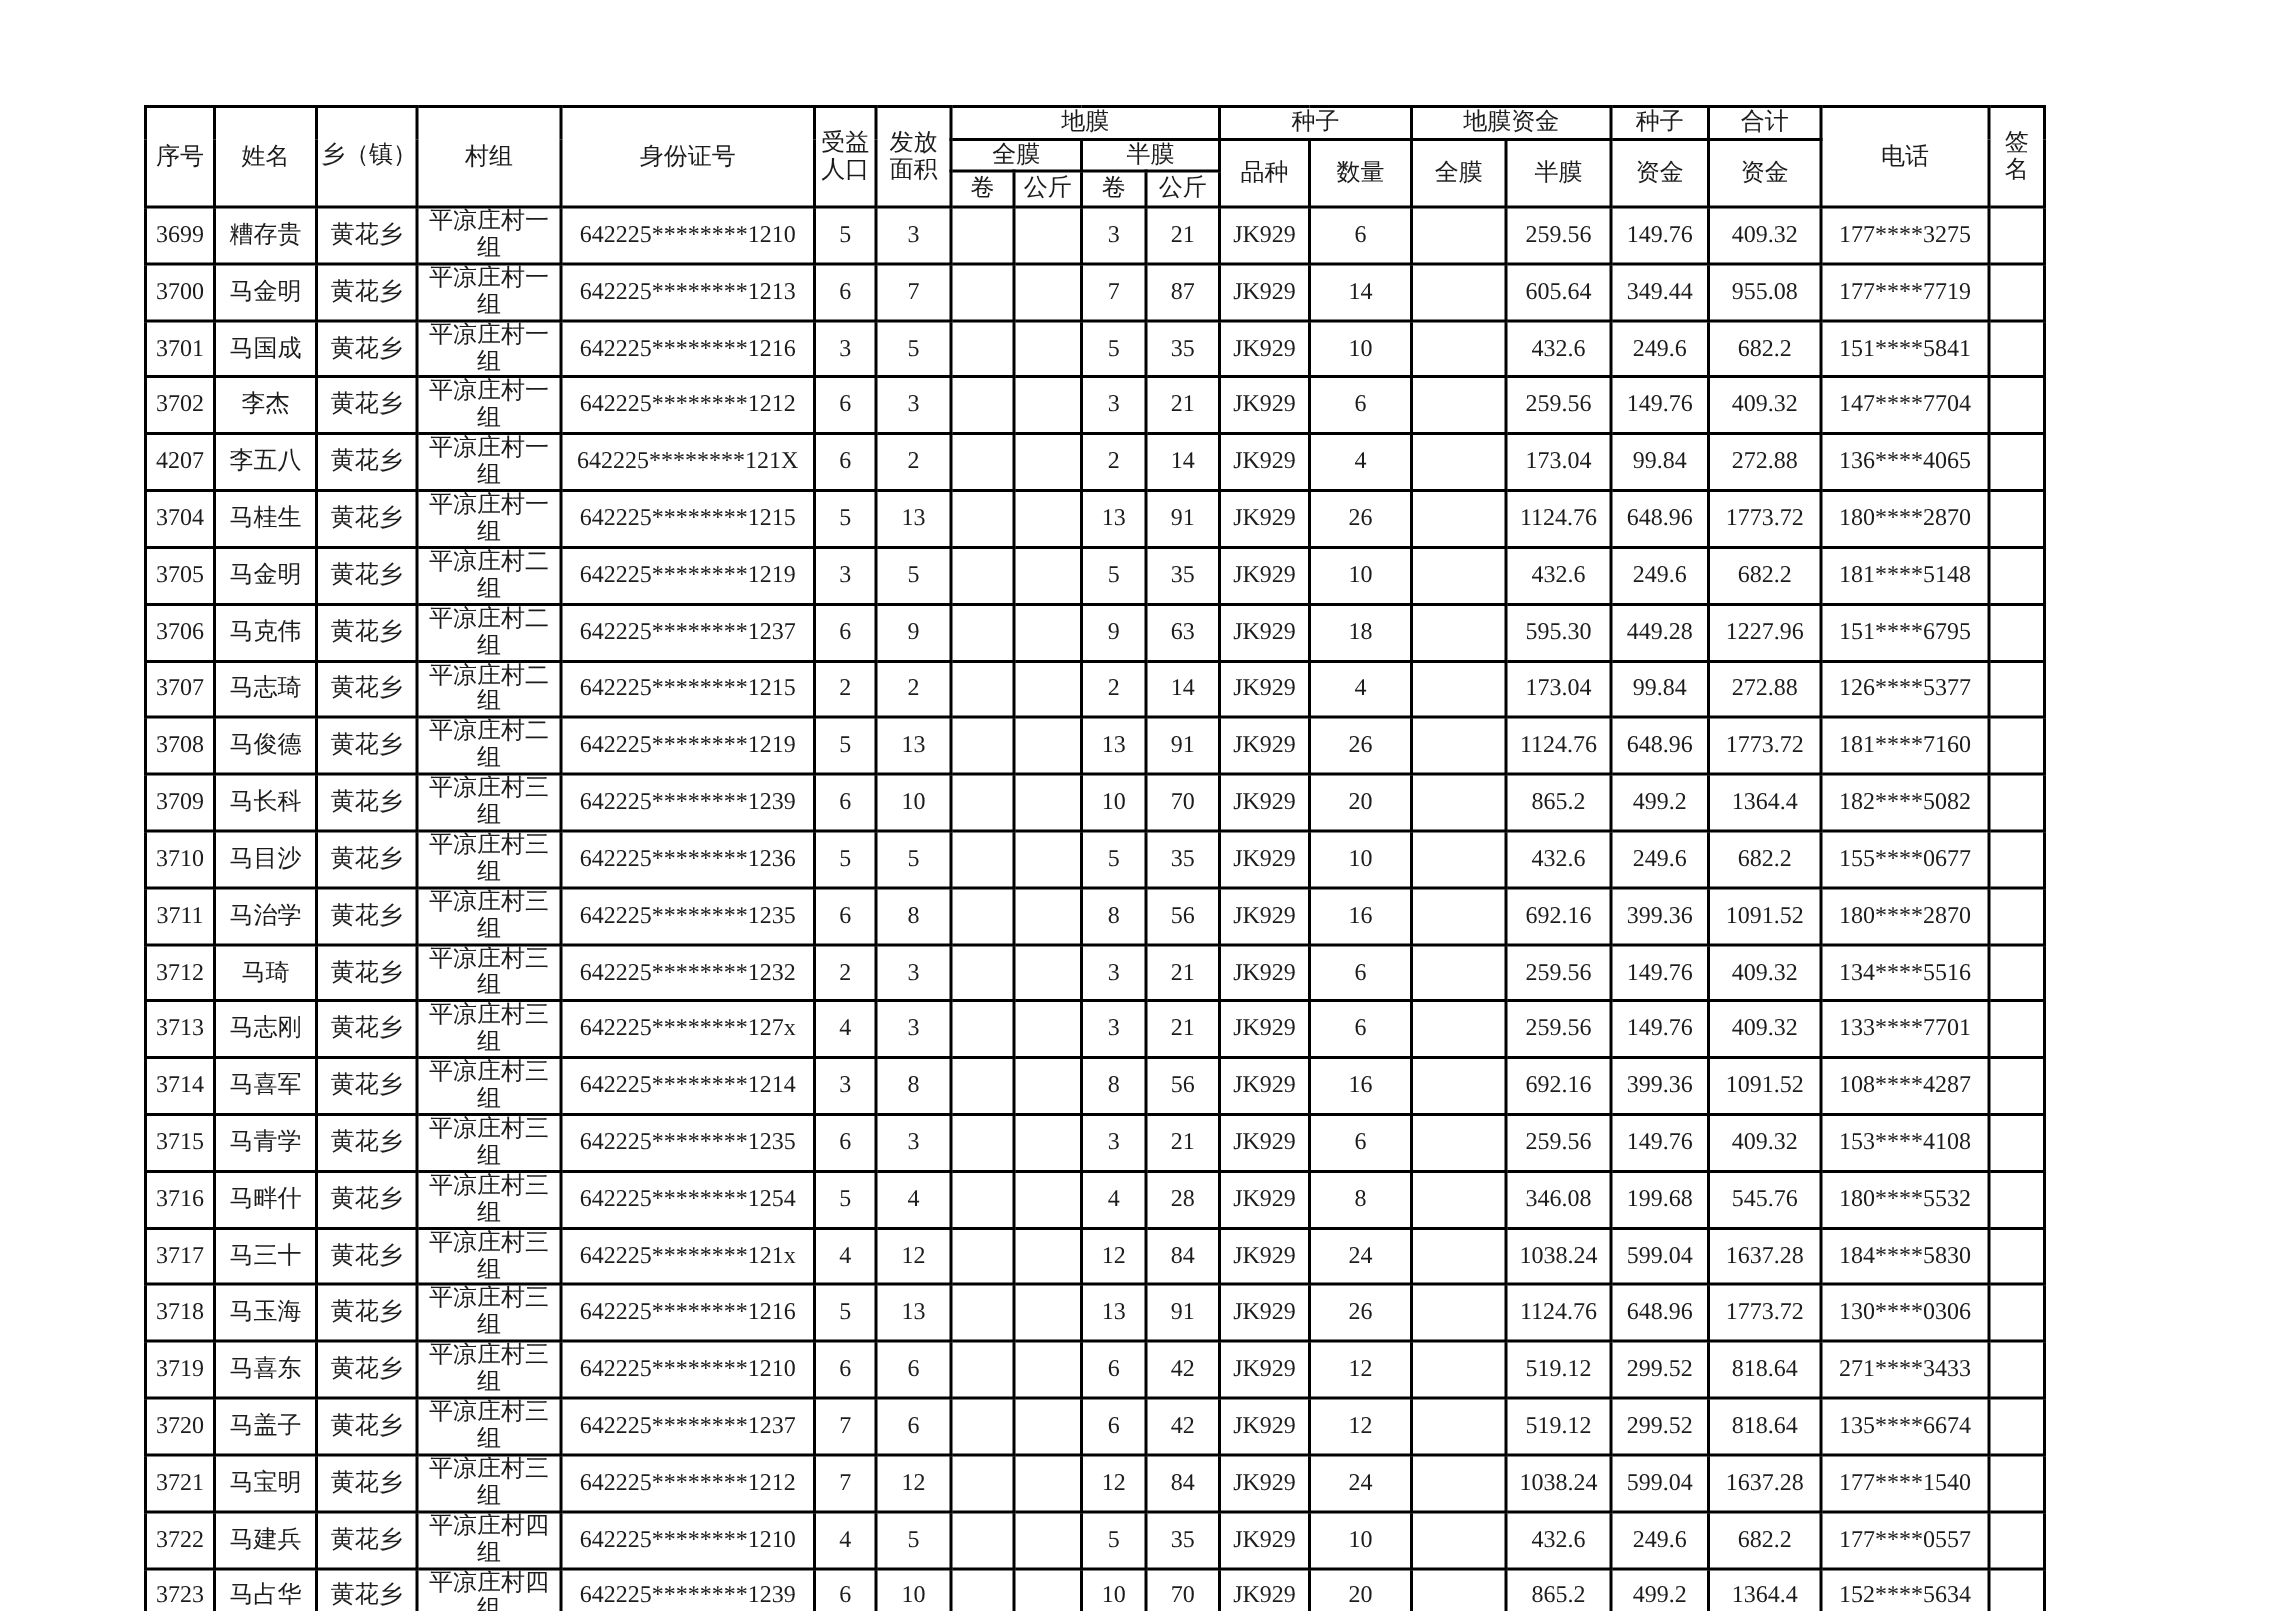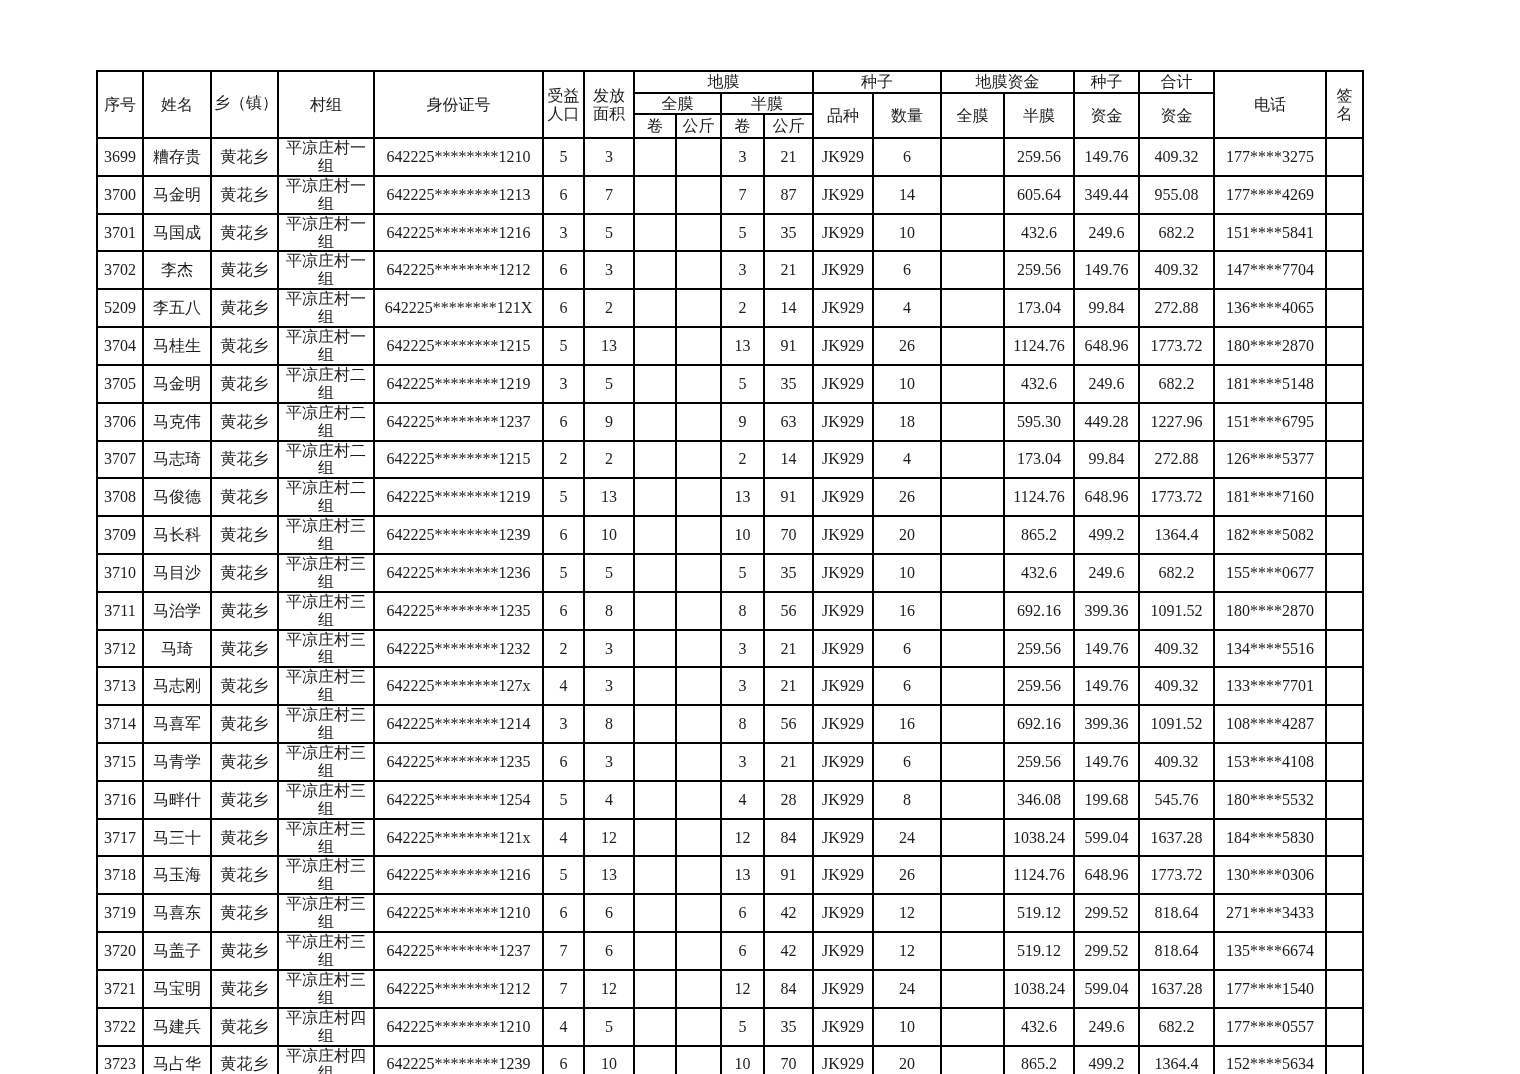--- a/index.html
+++ b/index.html
@@ -137,21 +137,21 @@
           <td></td>
           <td></td>
           <td>7</td>
           <td>87</td>
           <td>JK929</td>
           <td>14</td>
           <td></td>
           <td>605.64</td>
           <td>349.44</td>
           <td>955.08</td>
-          <td>177****4269</td>
+          <td>177****7719</td>
           <td></td>
         </tr>
         <tr>
           <td>3701</td>
           <td>马国成</td>
           <td>黄花乡</td>
           <td>平凉庄村一组</td>
           <td>642225********1216</td>
           <td>3</td>
           <td>5</td>
@@ -183,21 +183,21 @@
           <td>JK929</td>
           <td>6</td>
           <td></td>
           <td>259.56</td>
           <td>149.76</td>
           <td>409.32</td>
           <td>147****7704</td>
           <td></td>
         </tr>
         <tr>
-          <td>5209</td>
+          <td>4207</td>
           <td>李五八</td>
           <td>黄花乡</td>
           <td>平凉庄村一组</td>
           <td>642225********121X</td>
           <td>6</td>
           <td>2</td>
           <td></td>
           <td></td>
           <td>2</td>
           <td>14</td>

